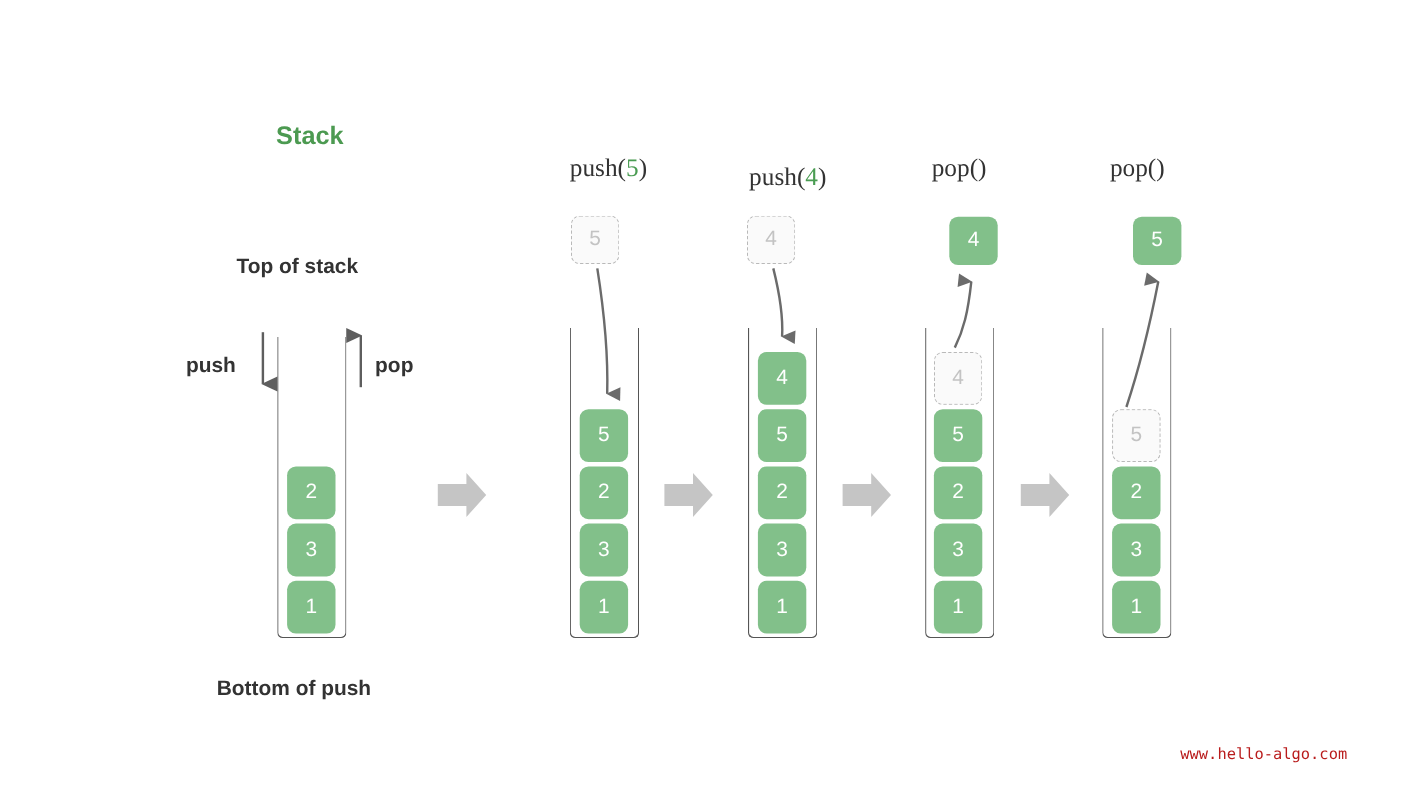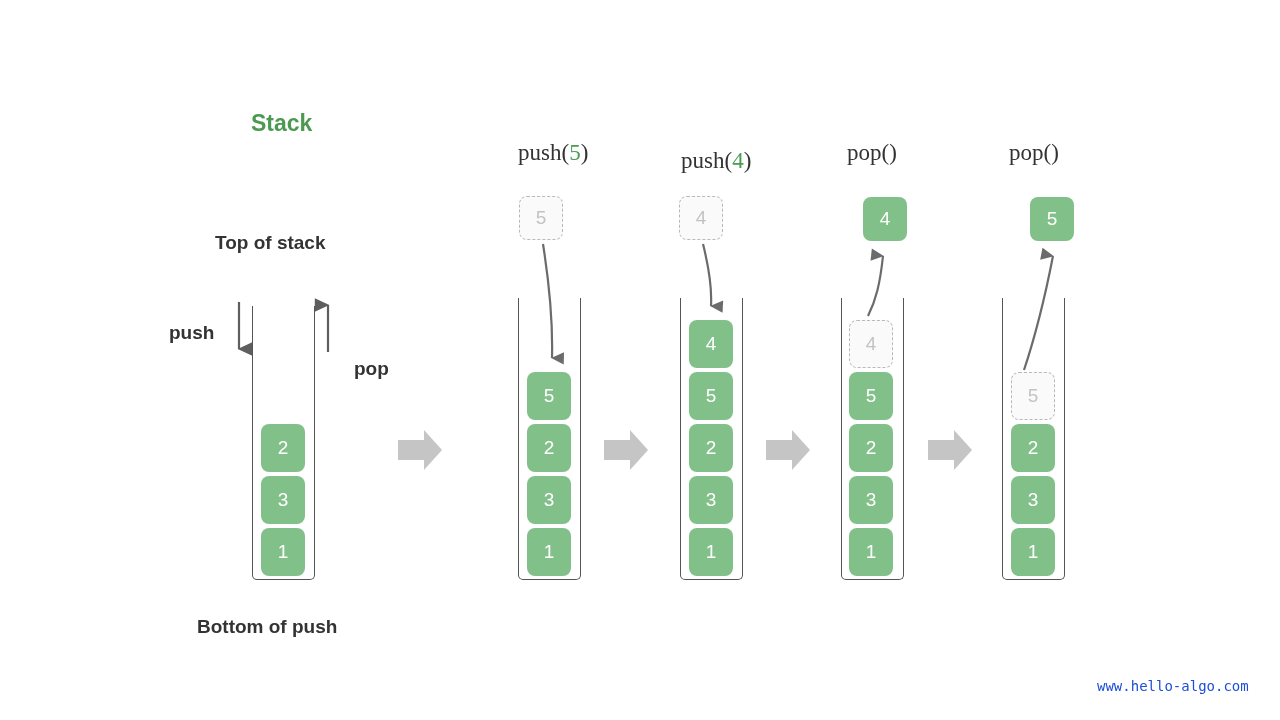--- a/index.html
+++ b/index.html
@@ -45,23 +45,22 @@
     font-size: 23px;
     color: #333333;
     white-space: nowrap;
     letter-spacing: 0px;
   }
   .op-head .arg { color: #4a9c52; }
   .watermark {
     position: absolute;
     font-family: "DejaVu Sans Mono", monospace;
     font-size: 14px;
-    color: #1d4ed8;
-    white-space: nowrap;
-    margin-left: 24px;
+    color: #b91c1c;
+    white-space: nowrap;
   }
 
   
   .container {
     position: absolute;
     box-sizing: border-box;
     border-left: 1.6px solid #555555;
     border-right: 1.6px solid #555555;
     border-bottom: 1.6px solid #555555;
     border-bottom-left-radius: 5px;
@@ -109,21 +108,21 @@
 <body>
 
 <div id="stage">
 
   <div class="title" style="left:251px; top:110px;">Stack</div>
 
   <div class="anno" style="left:215px; top:232px;">Top of stack</div>
 
   <div class="anno" style="left:169px; top:322px;">push</div>
 
-  <div class="anno" style="left:354px; top:322px;margin-top:36px;">pop</div>
+  <div class="anno" style="left:341px; top:322px;">pop</div>
 
   <div class="anno" style="left:197px; top:616px;">Bottom of push</div>
 
   <div class="watermark" style="left:1073px; top:678px;">www.hello-algo.com</div>
 
   <div class="op-head" style="left:518px; top:140px;">
     <span>push(</span><span class="arg">5</span><span>)</span>
   </div>
   <div class="op-head" style="left:681px; top:148px;">
     <span>push(</span><span class="arg">4</span><span>)</span>

